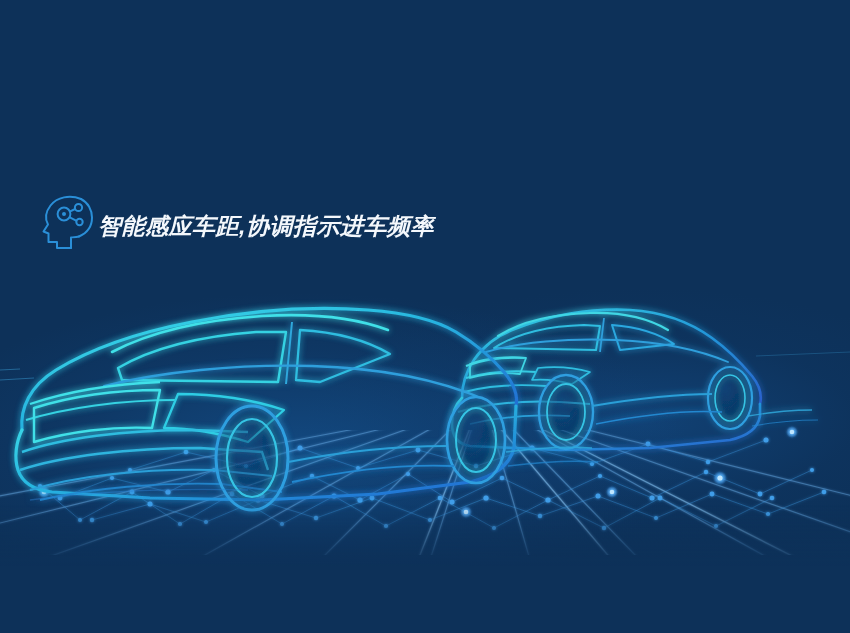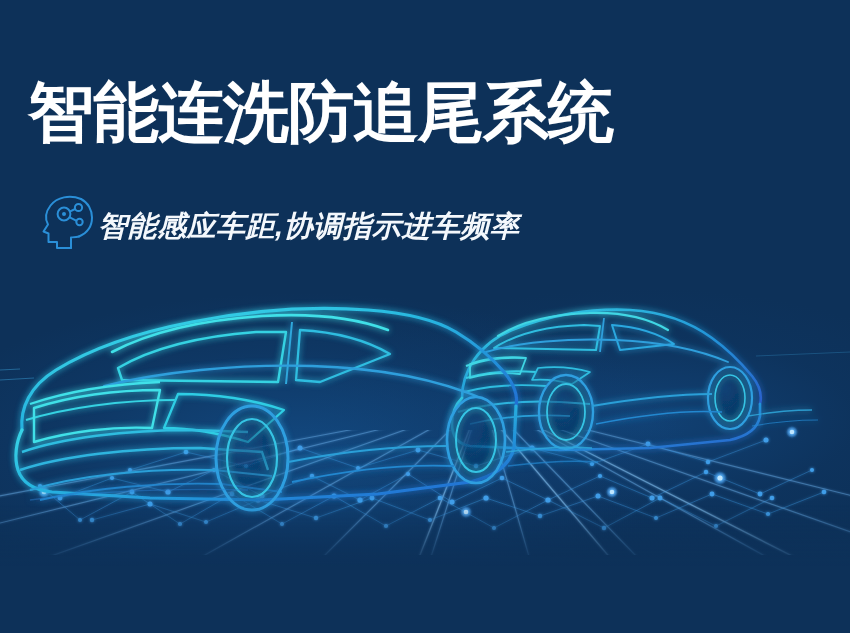--- a/index.html
+++ b/index.html
@@ -66,21 +66,21 @@
     text-shadow: 0 0 1px rgba(255,255,255,0.25);
   }
 
   .subtitle-block {
     position: absolute;
     left: 98px;
     top: 201px;
     width: 560px;
   }
   .subtitle-line {
-    font-size: 29px;
+    font-size: 23px;
     line-height: 50px;
     font-weight: bold;
     font-style: italic;
     color: #f4f8fc;
     white-space: nowrap;
     letter-spacing: 0.5px;
   }
   .subtitle-line.l2 {
     padding-left: 2px;
   }
@@ -361,19 +361,18 @@
     <g fill="none" stroke="#2a8fd8" stroke-width="2">
       <circle cx="24" cy="21" r="6.4"></circle>
       <circle cx="38.5" cy="14.5" r="3.6"></circle>
       <circle cx="39.5" cy="29" r="3.2"></circle>
       <line x1="29.6" y1="18.6" x2="35.2" y2="16"></line>
       <line x1="29.8" y1="24.4" x2="36.6" y2="27.8"></line>
     </g>
     <circle cx="24" cy="21" r="2" fill="#2a8fd8"></circle>
   </svg>
 
-  <div class="title">智能连洗防追尾系统</div>
 
   <div class="subtitle-block">
     <div class="subtitle-line l1">智能感应车距,协调指示进车频率</div>
   </div>
 
 </div>
 
 </body></html>

